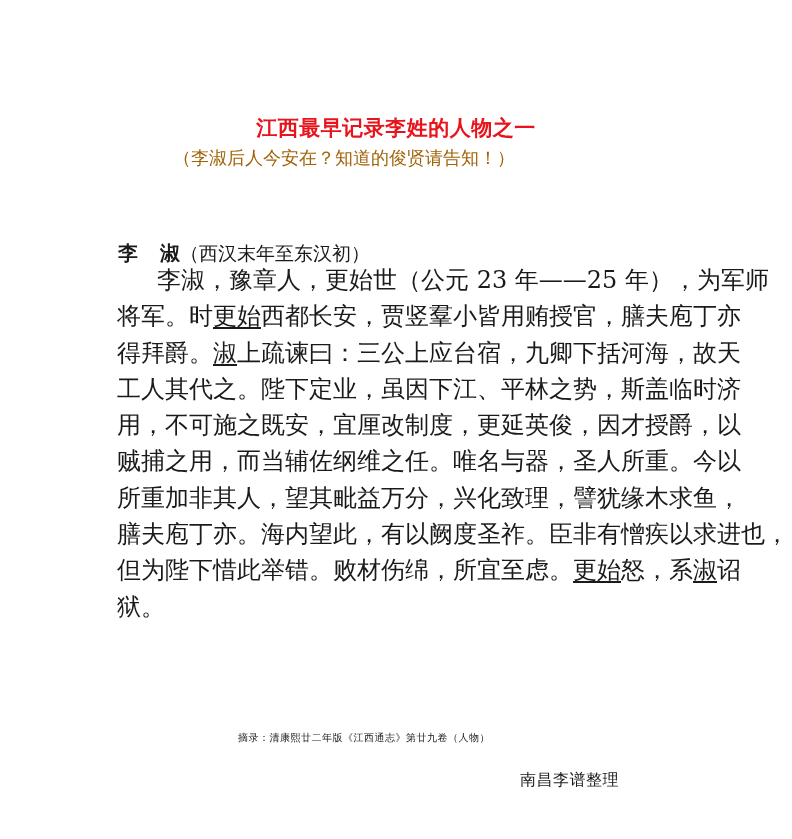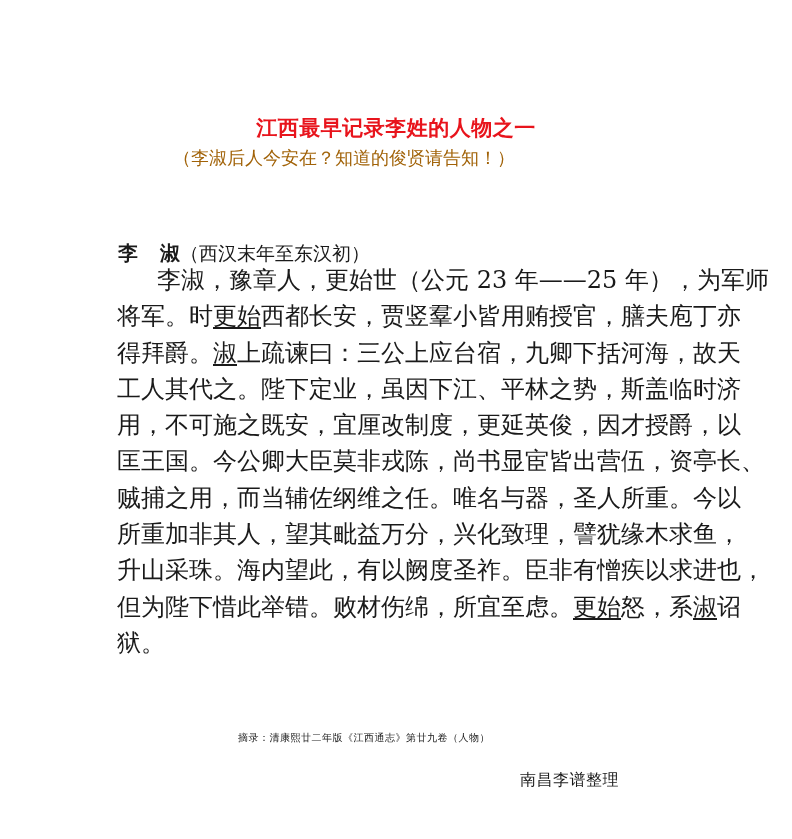--- a/index.html
+++ b/index.html
@@ -91,22 +91,21 @@
 <div class="heading">
   <span class="name"><span>李</span><span class="gap"></span><span>淑</span></span><span>（西汉末年至东汉初）</span>
 </div>
 
 <div class="body-text" style="text-indent:0">
   <span class="line first"><span>李淑，豫章人，更始世（公元 23 年——25 年），为军师</span></span>
   <span class="line"><span>将军。时</span><span class="u">更始</span><span>西都长安，贾竖羣小皆用贿授官，膳夫庖丁亦</span></span>
   <span class="line"><span>得拜爵。</span><span class="u">淑</span><span>上疏谏曰：三公上应台宿，九卿下括河海，故天</span></span>
   <span class="line"><span>工人其代之。陛下定业，虽因下江、平林之势，斯盖临时济</span></span>
   <span class="line"><span>用，不可施之既安，宜厘改制度，更延英俊，因才授爵，以</span></span>
-  <span class="line"><span>匡王国。今公卿大臣莫非戎陈，尚书显宦皆出营伍，资亭长、</span></span>
   <span class="line"><span>贼捕之用，而当辅佐纲维之任。唯名与器，圣人所重。今以</span></span>
   <span class="line"><span>所重加非其人，望其毗益万分，兴化致理，譬犹缘木求鱼，</span></span>
-  <span class="line"><span>升山采珠。海内望此，有以阙度圣祚。臣非有憎疾以求进也，</span></span>
+  <span class="line"><span>膳夫庖丁亦。海内望此，有以阙度圣祚。臣非有憎疾以求进也，</span></span>
   <span class="line"><span>但为陛下惜此举错。败材伤绵，所宜至虑。</span><span class="u">更始</span><span>怒，系</span><span class="u">淑</span><span>诏</span></span>
   <span class="line last"><span>狱。</span></span>
 </div>
 
 <div class="source">摘录：清康熙廿二年版《江西通志》第廿九卷（人物）</div>
 <div class="compiler">南昌李谱整理</div>
 
 </body></html>

